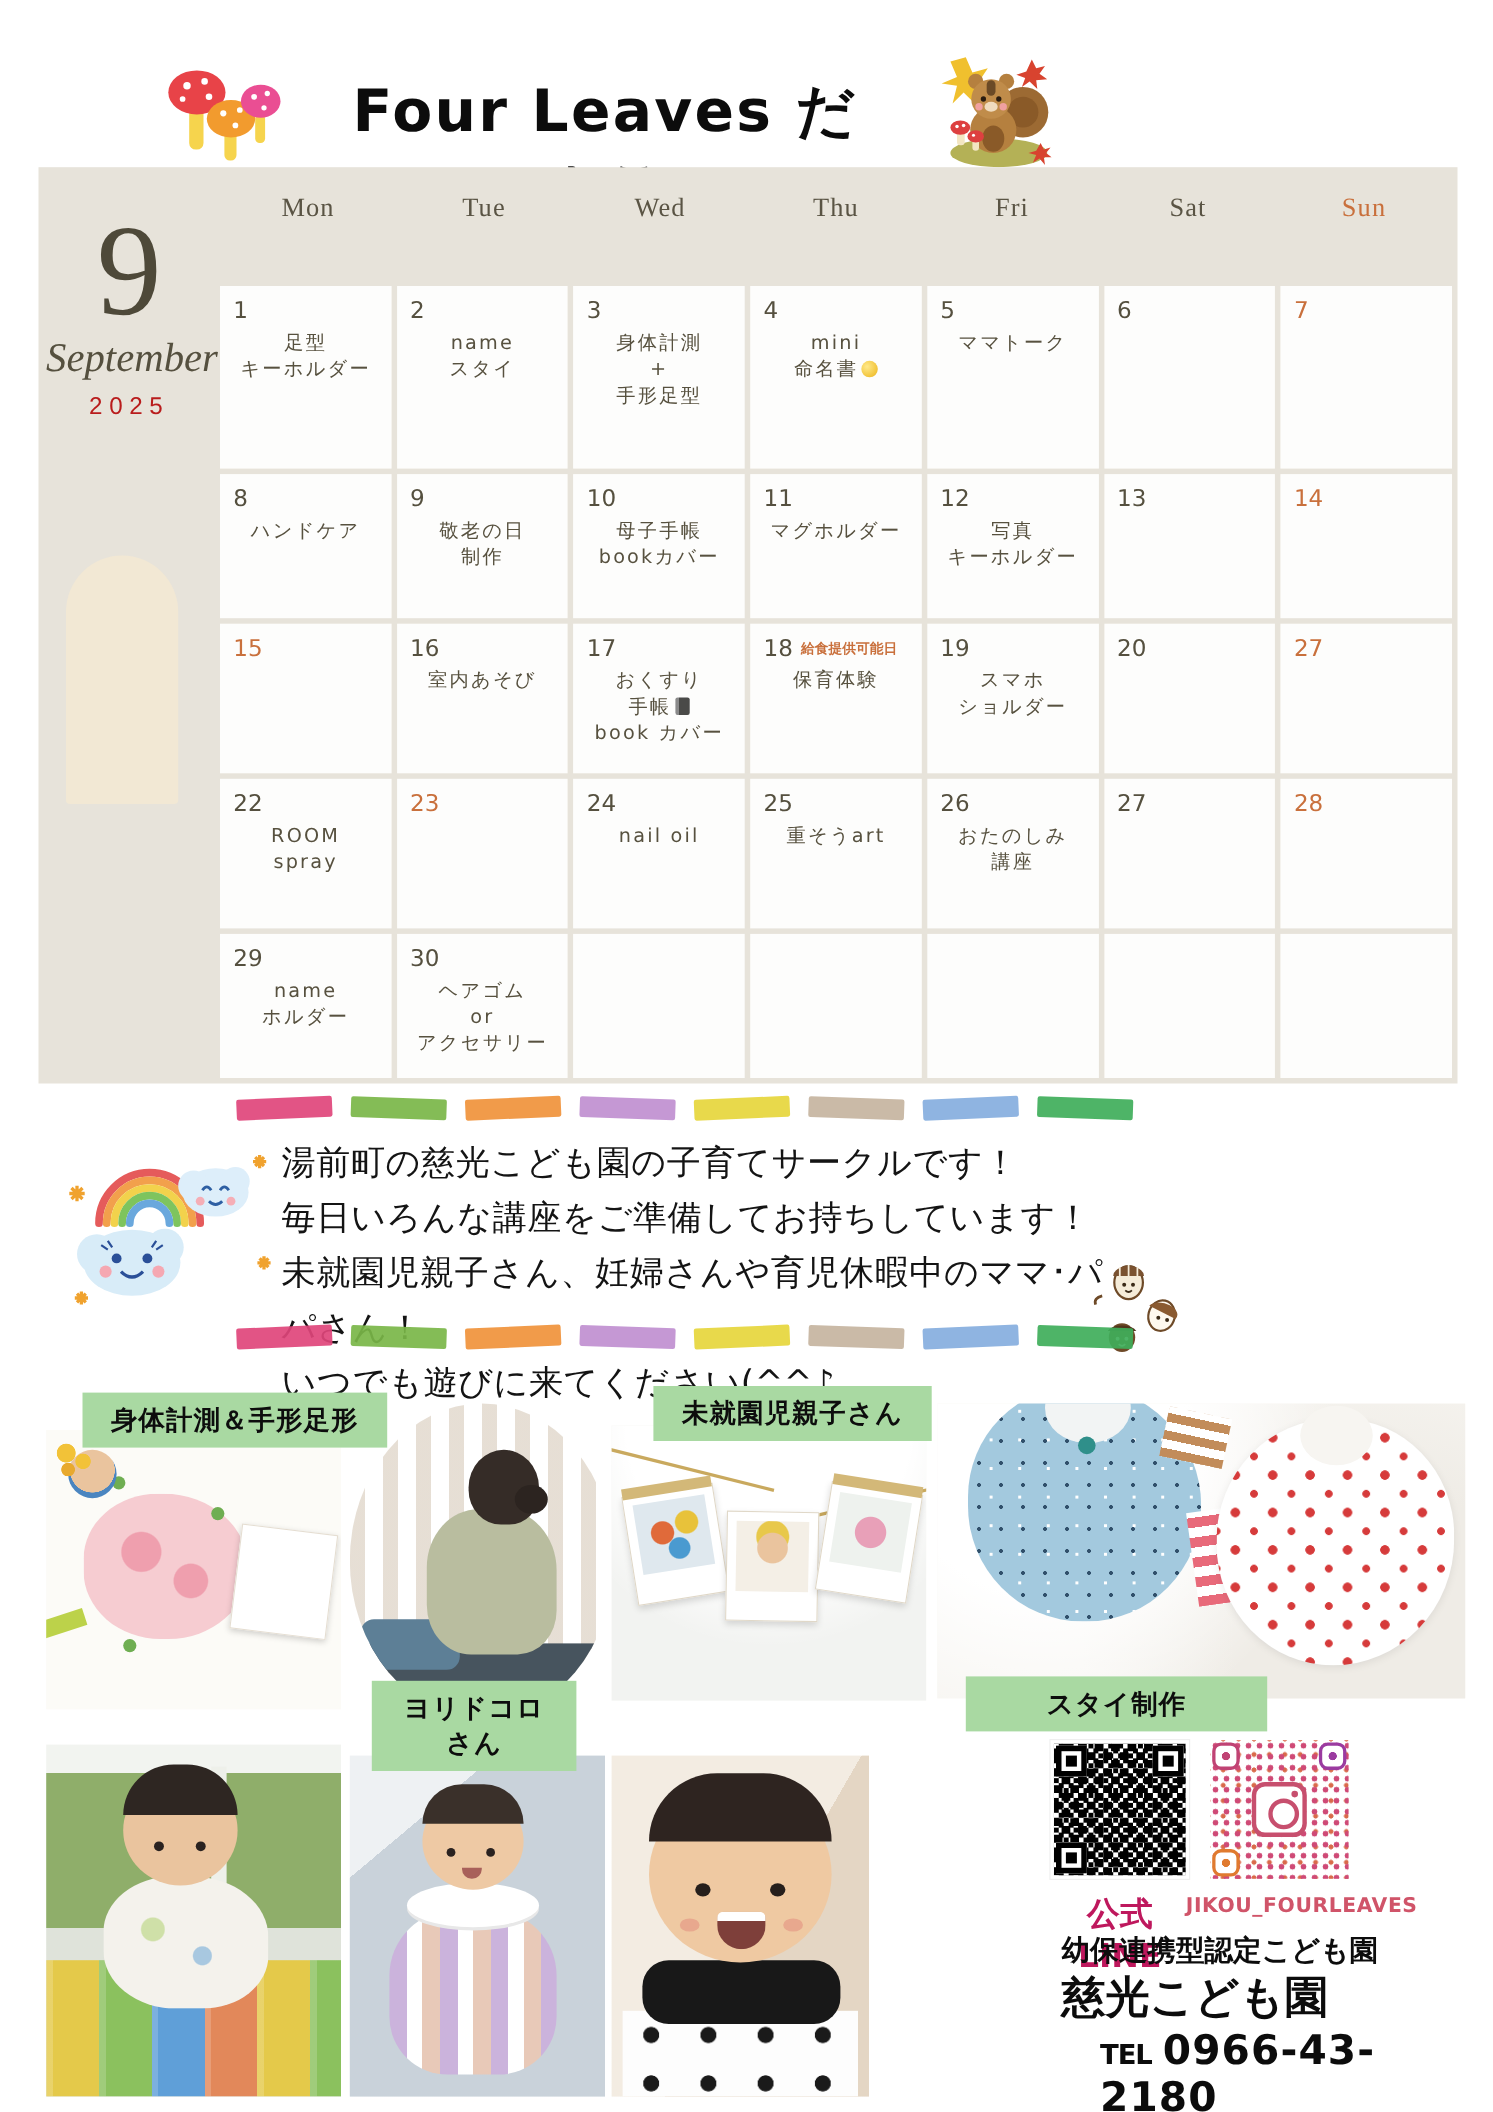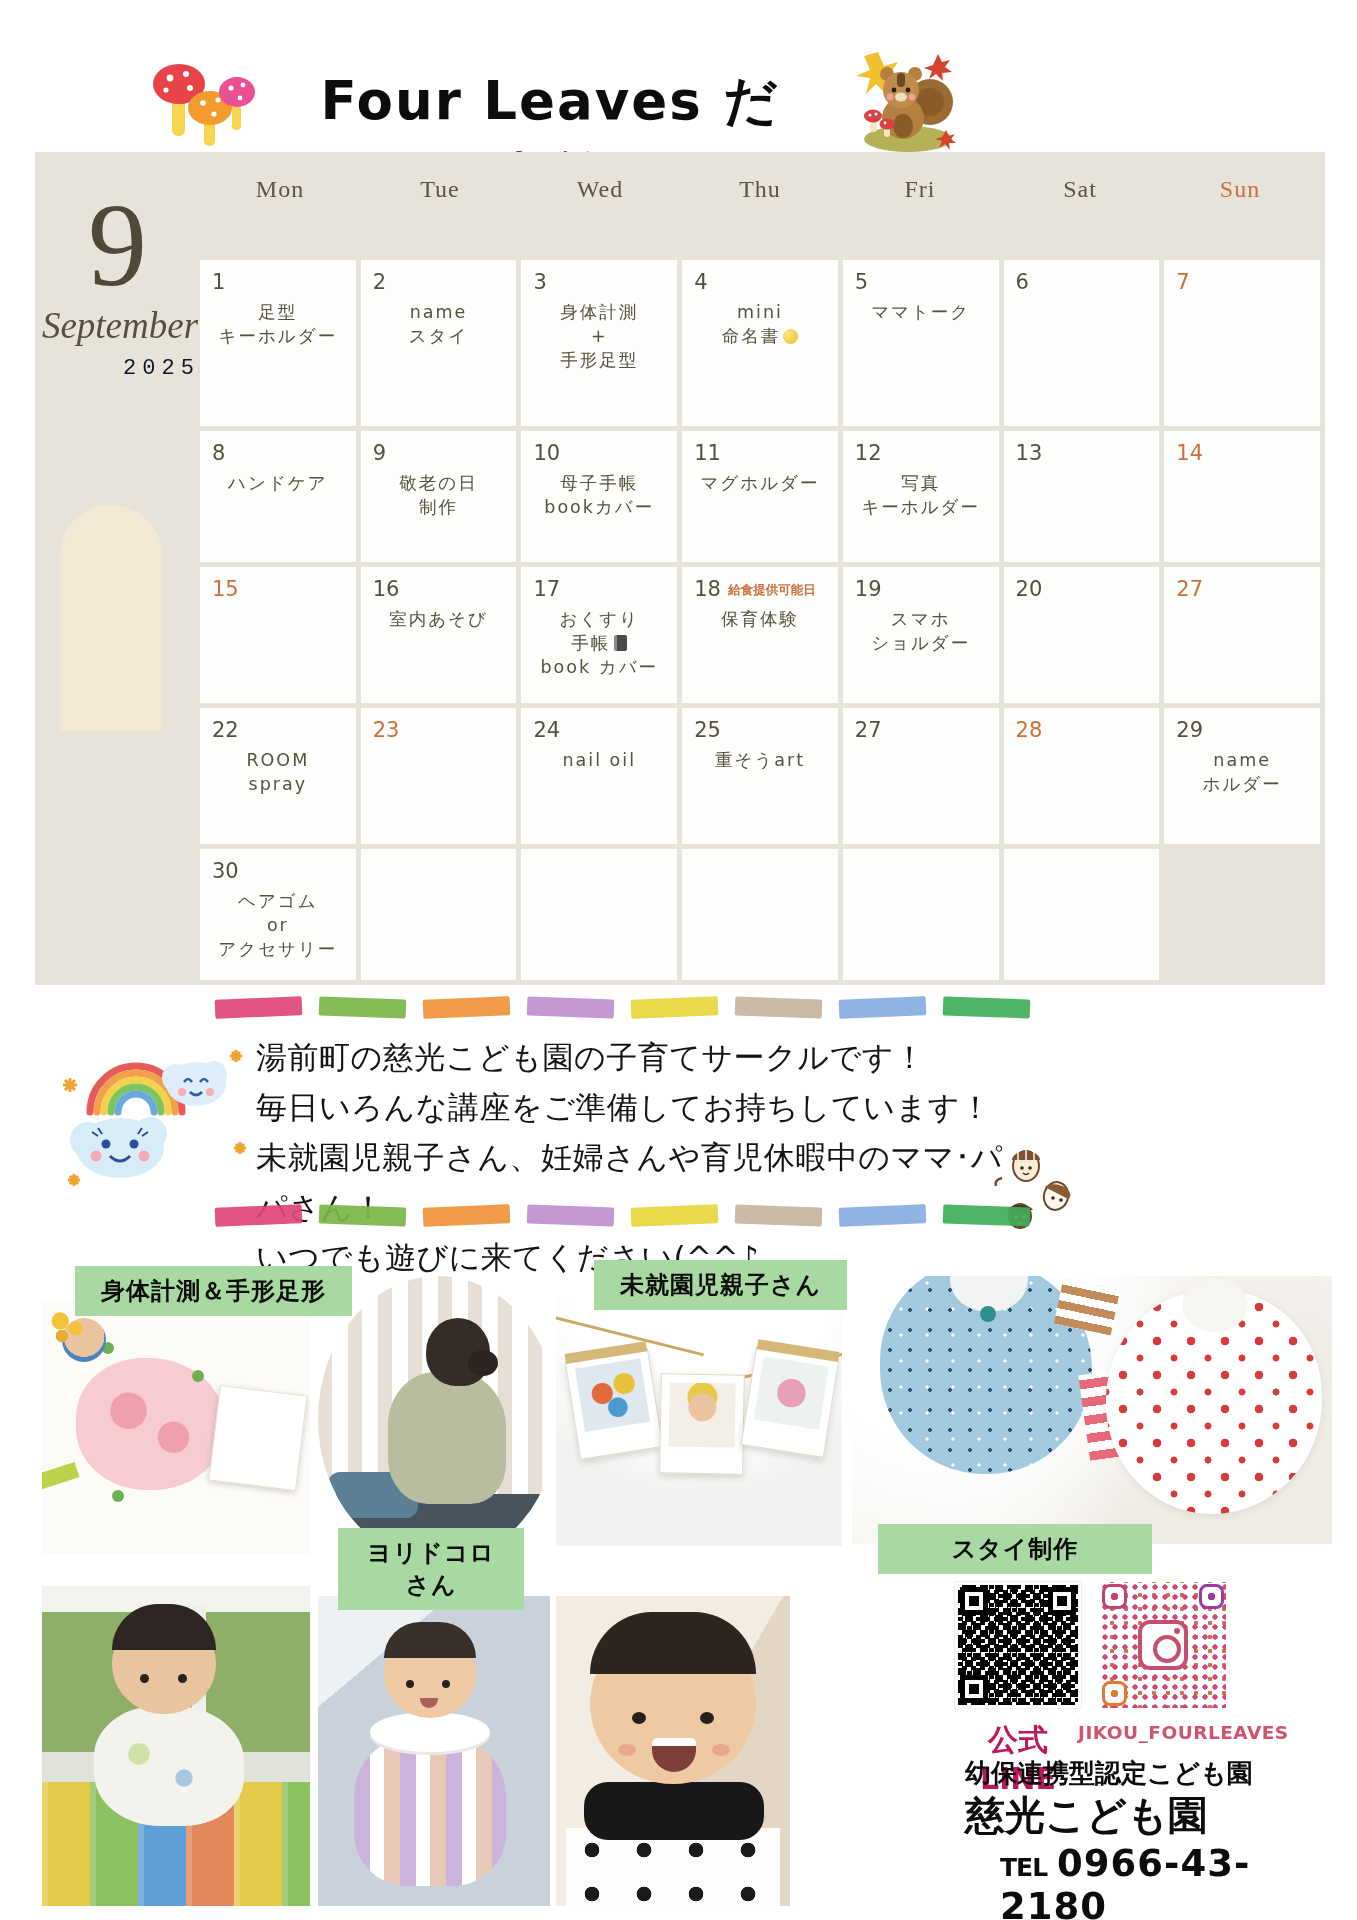--- a/index.html
+++ b/index.html
@@ -33,21 +33,21 @@
   .moon-dot { display:inline-block; width:15px; height:15px; border-radius:50%; margin-left:3px;
               vertical-align:-2px; background:radial-gradient(circle at 35% 35%, #ffe98a, #f2c43a 70%, #d9a72a); }
   .book-icon { display:inline-block; width:13px; height:16px; border-radius:2px; margin-left:4px;
                vertical-align:-2px; background:linear-gradient(90deg,#8a8a8a 0 3px,#4a4a48 3px); }
 
   .side-9 { position:absolute; left:0; top:26px; width:165px; text-align:center;
             font-family:"Liberation Serif","DejaVu Serif",serif; font-size:118px; font-weight:400; color:#4e4939; }
   .side-month { position:absolute; left:0; top:152px; width:170px; text-align:center;
             font-family:"Liberation Serif","DejaVu Serif",serif; font-style:italic; font-size:37px; color:#55503f; }
   .side-year { position:absolute; left:0; top:204px; width:165px; text-align:center;
-            font-family:Liberation Mono, monospace; font-size:22px; letter-spacing:6px; color:#0f172a;margin-left:44px; }
+            font-family:Liberation Sans, sans-serif; font-size:22px; letter-spacing:6px; color:#b91c1c; }
   .arch { position:absolute; left:25px; top:353px; width:102px; height:226px;
           border-radius:55px 55px 4px 4px;
           background:
             radial-gradient(circle at 42% 62%, rgba(176,108,43,.85) 0 16%, rgba(176,108,43,0) 42%),
             radial-gradient(circle at 62% 48%, rgba(232,168,79,.8) 0 22%, rgba(232,168,79,0) 52%),
             radial-gradient(circle at 30% 30%, rgba(200,205,210,.55) 0 18%, rgba(200,205,210,0) 45%),
             radial-gradient(circle at 55% 22%, #f4e6cd 0 35%, rgba(244,230,205,0) 70%),
             linear-gradient(#f3ead8,#eede c0, #eddfc4);
           background-color:#f2e8d4; }
 
@@ -381,20 +381,25 @@
       <div class="cell">
           <span class="date orange">23</span>
         </div>
       <div class="cell">
           <span class="date">24</span>
           <div class="event">nail oil</div>
         </div>
       <div class="cell">
           <span class="date">25</span>
           <div class="event">重そうart</div>
+        </div>
+      <div class="cell">
+          <span class="date">26</span>
+          <div class="event">おたのしみ
+講座</div>
         </div>
       <div class="cell">
           <span class="date">27</span>
         </div>
       <div class="cell">
           <span class="date orange">28</span>
         </div>
 
       <div class="cell">
           <span class="date">29</span>

